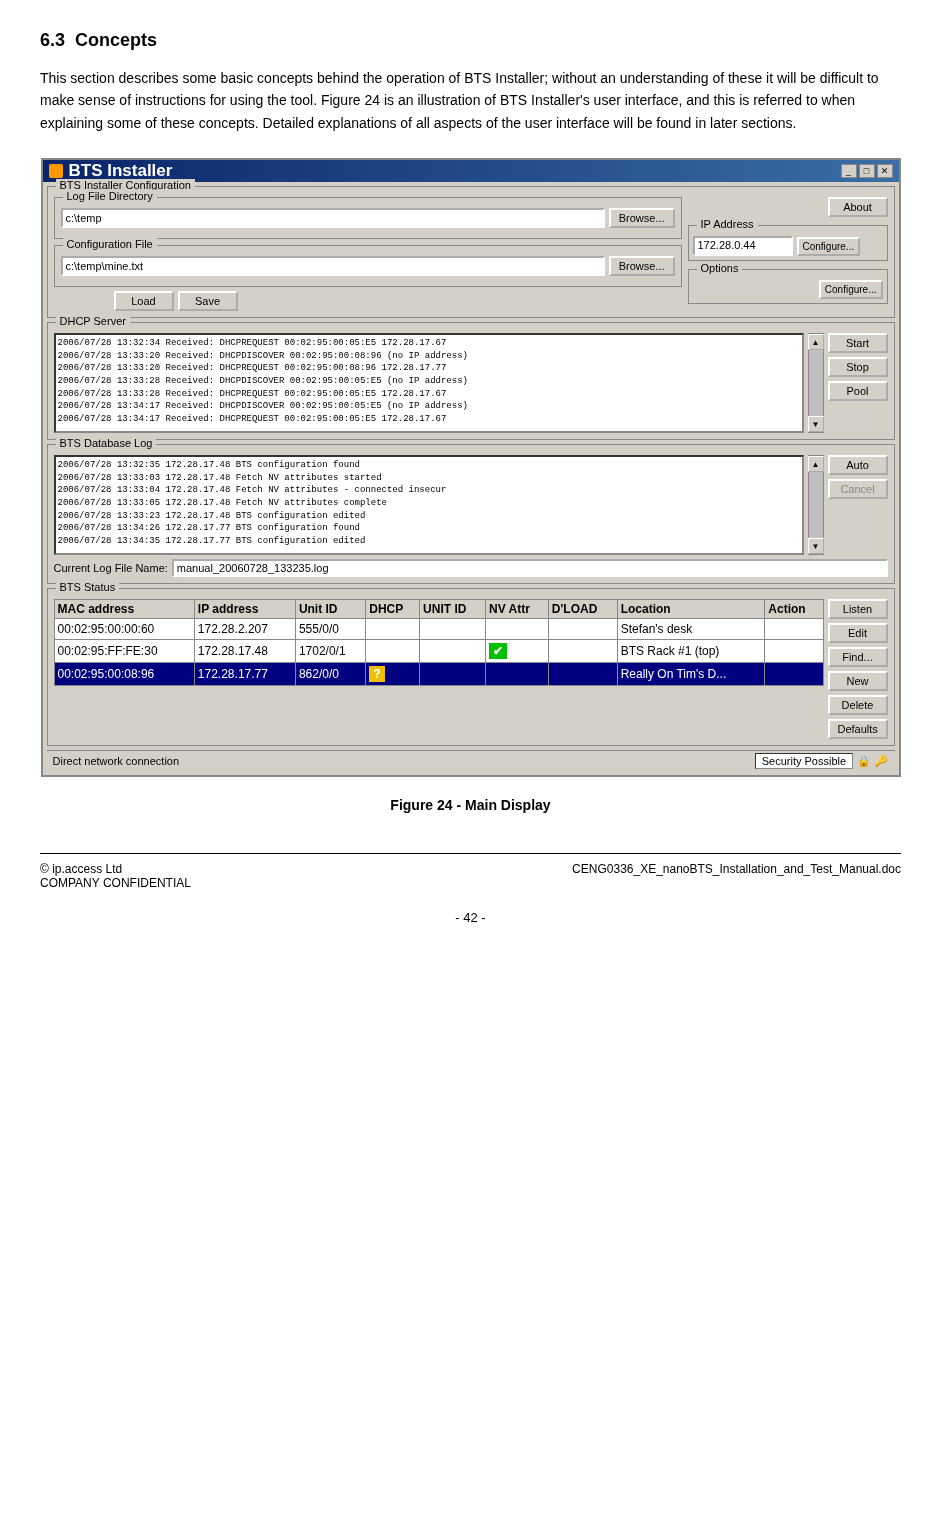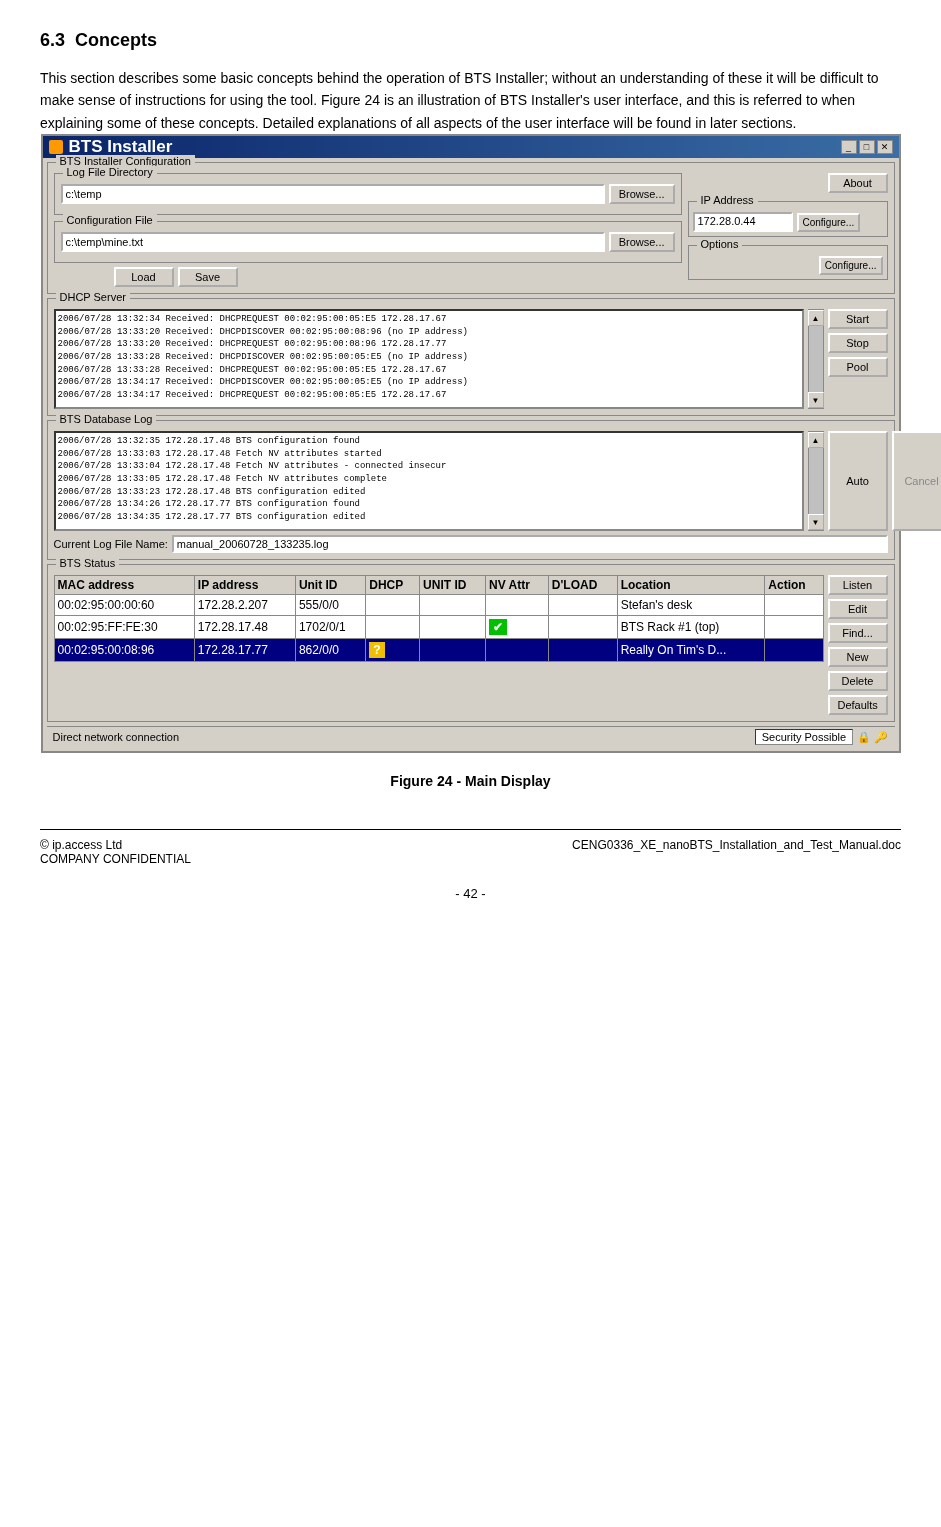--- a/index.html
+++ b/index.html
@@ -15,20 +15,21 @@
 
     h2 {
       font-size: 18px;
       font-weight: bold;
       margin-bottom: 16px;
     }
 
     .intro-text {
       font-size: 14px;
       line-height: 1.6;
+      margin-bottom: 24px;
     }
 
     
     .bts-window {
       border: 2px solid #888;
       background: #d4d0c8;
       width: 860px;
       margin: 0 auto 20px auto;
       font-family: 'Tahoma', Arial, sans-serif;
       font-size: 11px;
@@ -276,21 +277,21 @@
       display: flex;
       gap: 4px;
     }
 
     .bts-db-log {
       flex: 1;
     }
 
     .bts-db-buttons {
       display: flex;
-      flex-direction: row;
+      flex-direction: column;
       gap: 4px;
       width: 60px;
     }
 
     .current-log-row {
       display: flex;
       align-items: center;
       gap: 4px;
       margin-top: 4px;
       font-size: 11px;

